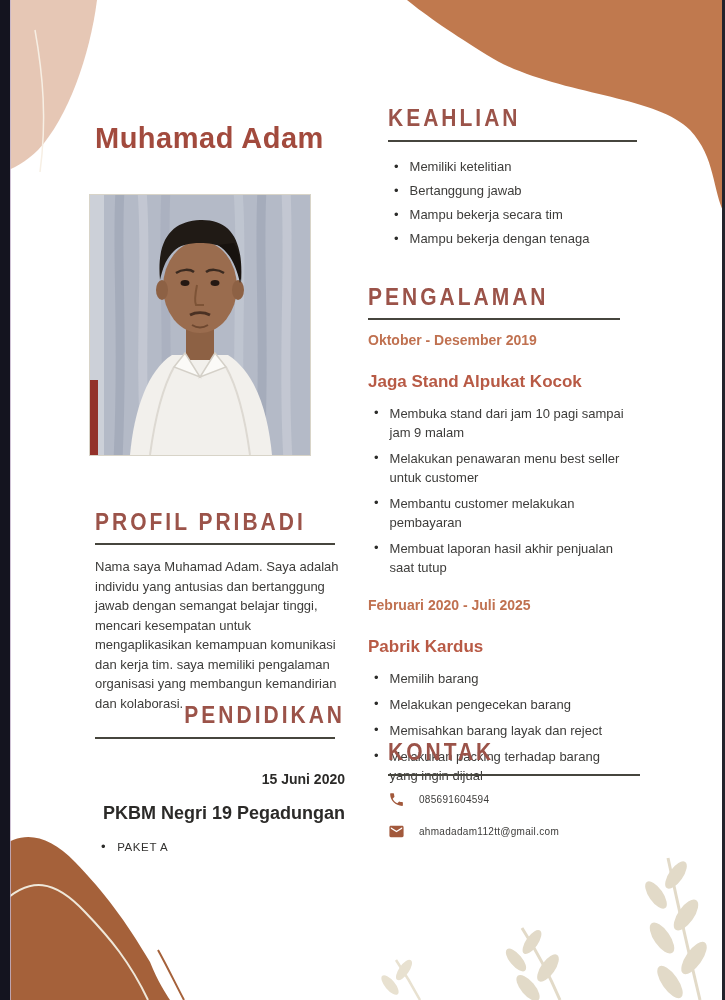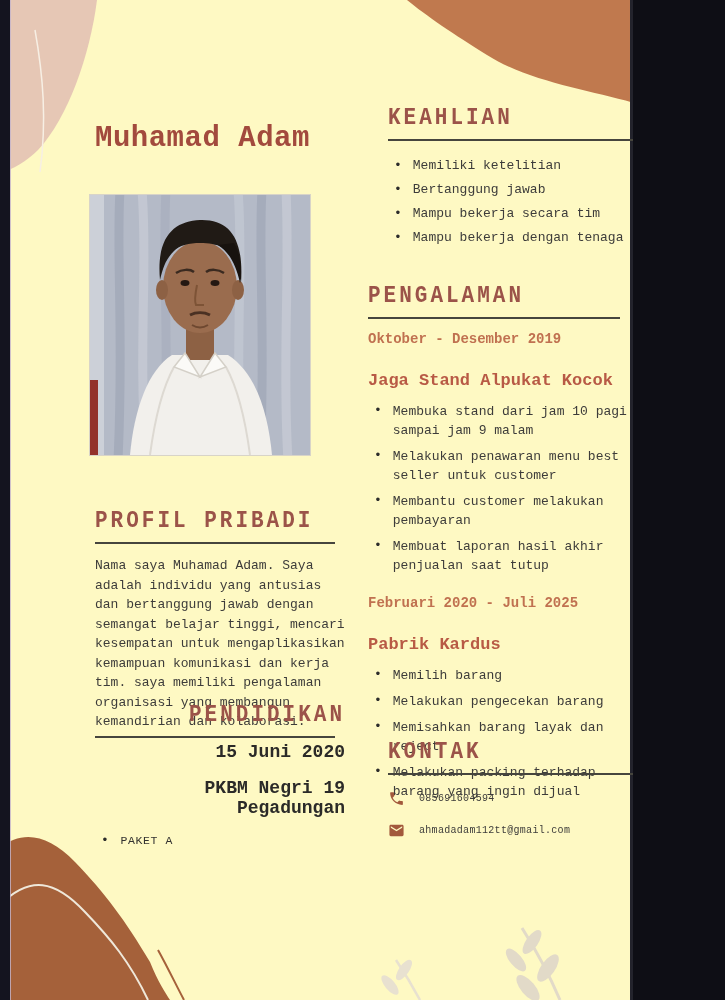--- a/index.html
+++ b/index.html
@@ -1,18 +1,18 @@
 <!DOCTYPE html>
 <html><head>
 <meta charset="utf-8">
 <style>
   html,body{margin:0;padding:0;background:#0e0e15;}
   .page{
-    position:relative;width:633px;height:1000px;overflow:hidden;
-    background:#fef9c3;font-family:Liberation Mono, monospace;
+    position:relative;width:725px;height:1000px;overflow:hidden;
+    background:#ffffff;font-family:Liberation Sans, sans-serif;
     -webkit-font-smoothing:antialiased;
   }
   .edge-left{position:absolute;left:0;top:0;width:10px;height:1000px;background:#14141f;}
   .edge-left-line{position:absolute;left:10px;top:0;width:1px;height:1000px;background:#c4b4cc;opacity:.8;}
   .edge-right{position:absolute;right:0;top:0;width:3px;height:1000px;background:#23232c;}
   .deco{position:absolute;left:0;top:0;pointer-events:none;}
 
   .name{
     position:absolute;left:95px;top:122px;width:330px;
     font-size:29px;font-weight:800;color:#a24a3d;letter-spacing:.5px;
@@ -37,21 +37,21 @@
   ul.bullets li .dot{flex:0 0 auto;color:#2c2c2a;font-size:13px;line-height:18px;padding-left:6px;}
   ul.bullets.duties{margin-top:12px;}
   ul.bullets.duties li{line-height:19px;margin-bottom:7px;}
 
   .job-period{font-size:14px;font-weight:700;color:#c07150;margin-top:12px;}
   .job-title{font-size:17px;font-weight:700;color:#b85a45;margin-top:24px;}
   .job + .job{margin-top:20px;}
 
   .profil-text{margin-top:12px;font-size:13px;line-height:19.5px;color:#3d3c3a;}
 
-  .edu-date{margin-top:4px;font-size:18px;font-weight:700;color:#2b2a28;}
+  .edu-date{margin-top:32px;font-size:14px;font-weight:700;color:#2b2a28;}
   .edu-school{margin-top:16px;font-size:18px;font-weight:700;color:#2b2a28;}
   .edu-items{margin-top:14px !important;}
   .edu-items li{font-size:11.5px;letter-spacing:.6px;color:#333230;}
 
   .contact-row{display:flex;align-items:center;gap:14px;margin-top:15px;}
   .contact-row .cicon{flex:0 0 auto;width:17px;height:17px;}
   .contact-row .ctext{font-size:10px;color:#3d3c3a;letter-spacing:.3px;}
 </style>
 </head>
 <body>

